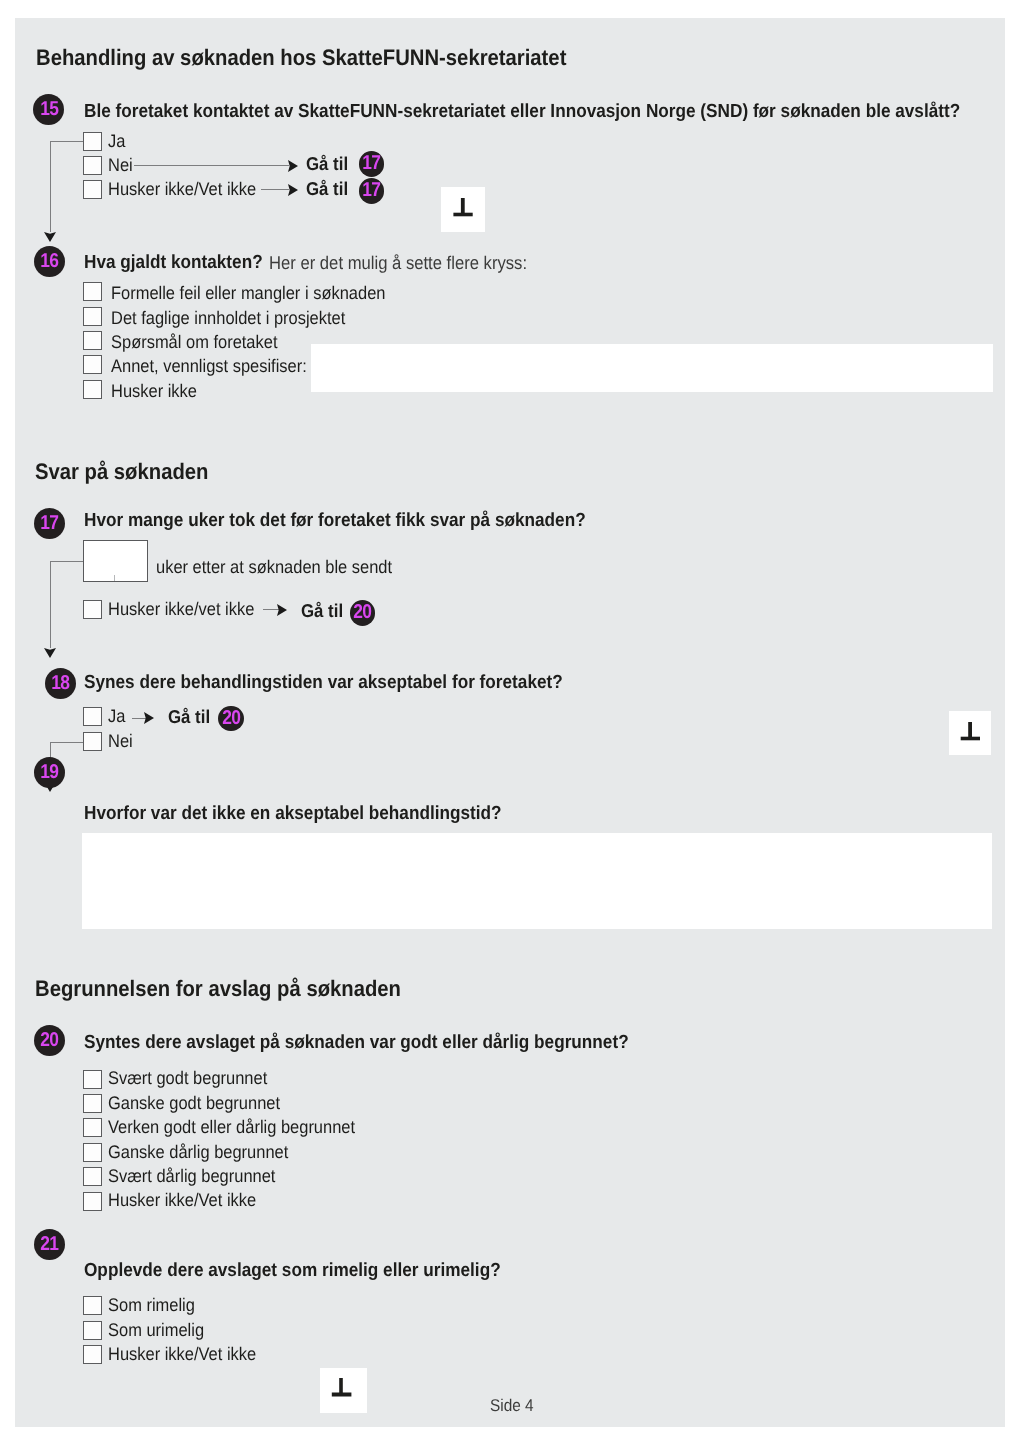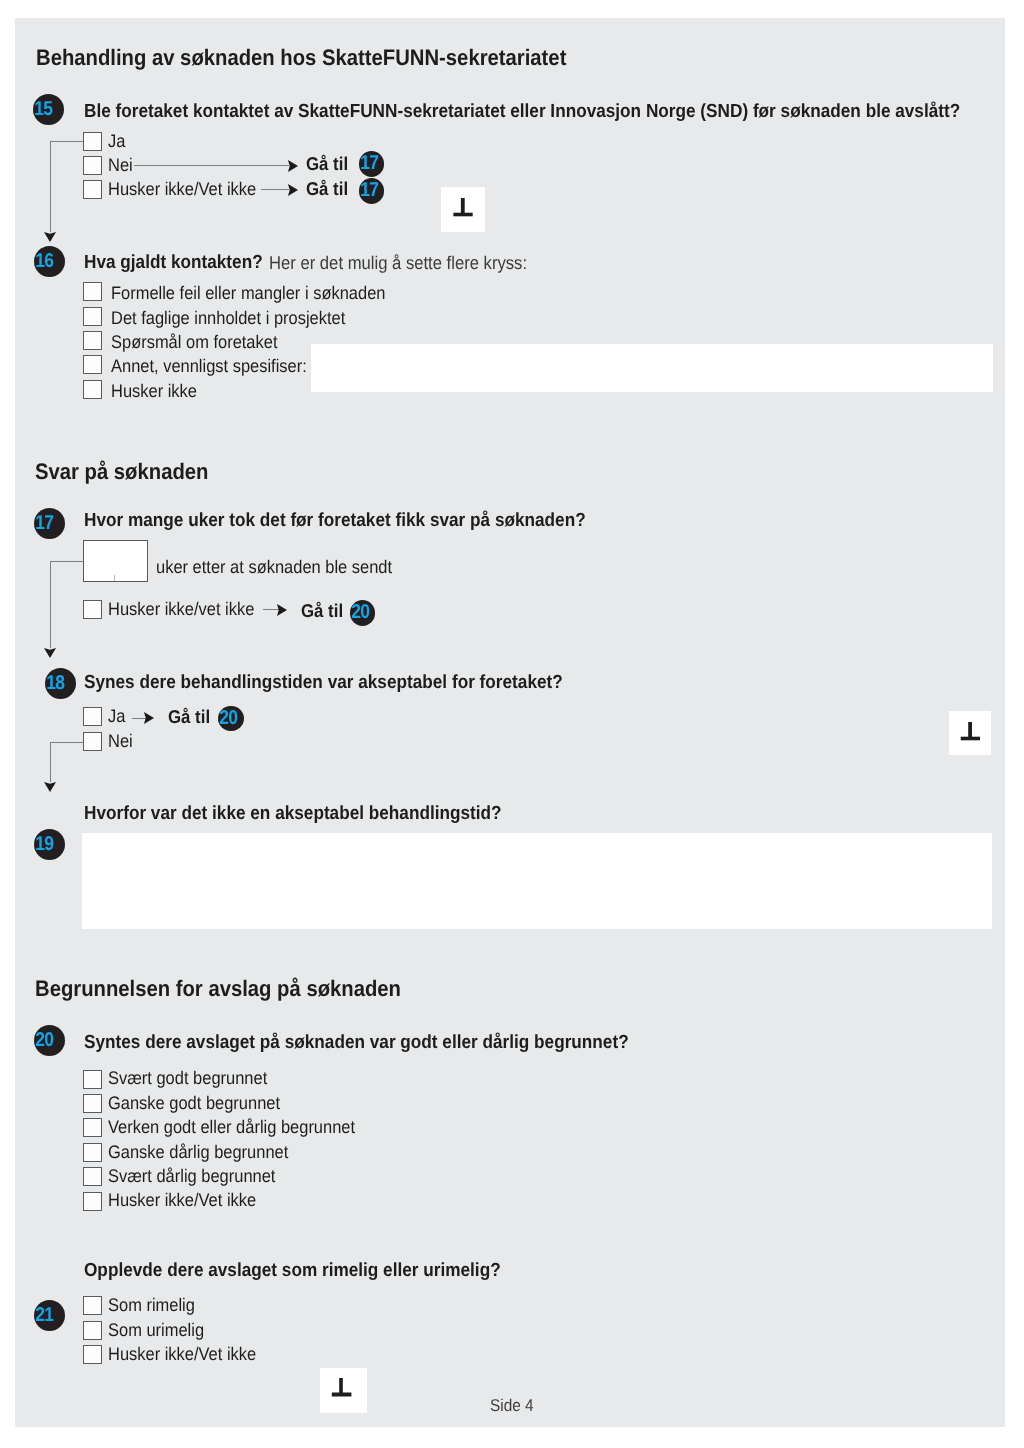--- a/index.html
+++ b/index.html
@@ -7,21 +7,21 @@
   body{width:1024px;height:1448px;overflow:hidden;
        text-rendering:geometricPrecision;
        font-family:"Liberation Sans",sans-serif;
        -webkit-font-smoothing:antialiased;}
   #page{position:absolute;left:15px;top:18px;width:990px;height:1409px;
         background:#e7e9ea;}
   .sect-title{position:absolute;font-weight:bold;font-size:22.4px;color:#1d1d1b;
               white-space:nowrap;line-height:1;
               transform:scaleX(.905);transform-origin:0 0;}
   .qnum{position:absolute;width:31px;height:31px;border-radius:50%;
-        background:#231f20;color:#0ea5e9;}
+        background:#231f20;color:#d946ef;text-align:center;}
   .qnum span{display:inline-block;font-weight:bold;font-size:20px;line-height:31px;
              letter-spacing:-.9px;transform:scaleX(.87);}
   .qnum-sm{width:25.5px;height:25.5px;}
   .qnum-sm span{line-height:25.5px;}
   .qtext{position:absolute;font-weight:bold;font-size:19px;color:#1d1d1b;
          white-space:nowrap;line-height:1;
          transform:scaleX(.905);transform-origin:0 0;}
   .qsub{position:absolute;font-size:18.4px;color:#3c3c3b;white-space:nowrap;line-height:1;
         transform:scaleX(.905);transform-origin:0 0;}
   .cb{position:absolute;width:19px;height:19px;background:#fdfdfd;
@@ -151,21 +151,21 @@
   <div class="goto" style="left:153.3px;top:689.8px">Gå til</div>
   <div class="qnum qnum-sm" style="left:203.0px;top:687.9px"><span>20</span></div>
 
   <div class="regmark" style="left:934.1px;top:693.3px;width:42px;height:44px">
     <svg width="42" height="44" viewBox="0 0 42 44">
       <rect x="19.2" y="11.0" width="3.8" height="15.0" fill="#1d1d1b"></rect>
       <rect x="11.7" y="25.7" width="19.3" height="3.6" fill="#1d1d1b"></rect>
     </svg>
   </div>
 
-  <div class="qnum" style="left:18.5px;top:811px"><span>19</span></div>
+  <div class="qnum" style="left:18.5px;top:739px"><span>19</span></div>
   <div class="qtext" style="left:68.9px;top:785.8px">Hvorfor var det ikke en akseptabel behandlingstid?</div>
 
   <div class="wbox" style="left:67.4px;top:815.3px;width:909.9px;height:96.2px"></div>
 
   <div class="sect-title" style="left:19.5px;top:960.4px">Begrunnelsen for avslag på søknaden</div>
 
   <div class="qnum" style="left:18.5px;top:1007.0px"><span>20</span></div>
   <div class="qtext" style="left:68.9px;top:1014.6px">Syntes dere avslaget på søknaden var godt eller dårlig begrunnet?</div>
 
   <div class="cb" style="left:68.0px;top:1051.5px"></div>
@@ -174,21 +174,21 @@
   <div class="opt" style="left:93.1px;top:1075.7px">Ganske godt begrunnet</div>
   <div class="cb" style="left:68.0px;top:1100.3px"></div>
   <div class="opt" style="left:93.1px;top:1100.1px">Verken godt eller dårlig begrunnet</div>
   <div class="cb" style="left:68.0px;top:1124.7px"></div>
   <div class="opt" style="left:93.1px;top:1124.5px">Ganske dårlig begrunnet</div>
   <div class="cb" style="left:68.0px;top:1149.1px"></div>
   <div class="opt" style="left:93.1px;top:1148.9px">Svært dårlig begrunnet</div>
   <div class="cb" style="left:68.0px;top:1173.5px"></div>
   <div class="opt" style="left:93.1px;top:1173.3px">Husker ikke/Vet ikke</div>
 
-  <div class="qnum" style="left:18.5px;top:1282px"><span>21</span></div>
+  <div class="qnum" style="left:18.5px;top:1211px"><span>21</span></div>
   <div class="qtext" style="left:68.9px;top:1242.5px">Opplevde dere avslaget som rimelig eller urimelig?</div>
 
   <div class="cb" style="left:68.0px;top:1278.4px"></div>
   <div class="opt" style="left:92.8px;top:1278.2px">Som rimelig</div>
   <div class="cb" style="left:68.0px;top:1302.8px"></div>
   <div class="opt" style="left:92.8px;top:1302.6px">Som urimelig</div>
   <div class="cb" style="left:68.0px;top:1327.2px"></div>
   <div class="opt" style="left:92.8px;top:1327.0px">Husker ikke/Vet ikke</div>
 
   <div class="regmark" style="left:304.5px;top:1350.1px;width:47px;height:45px">

